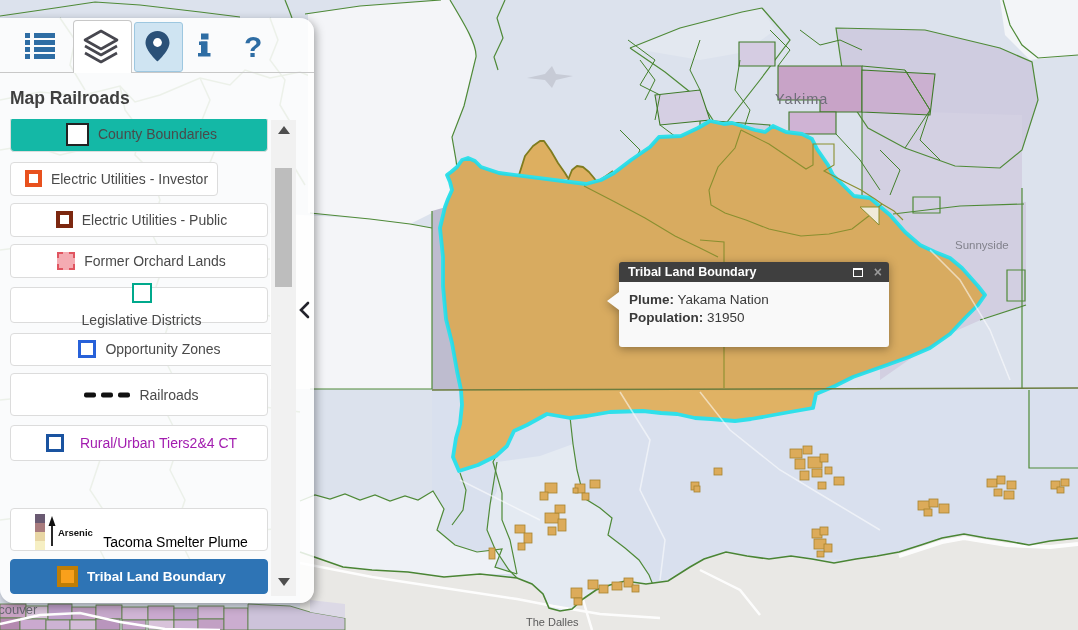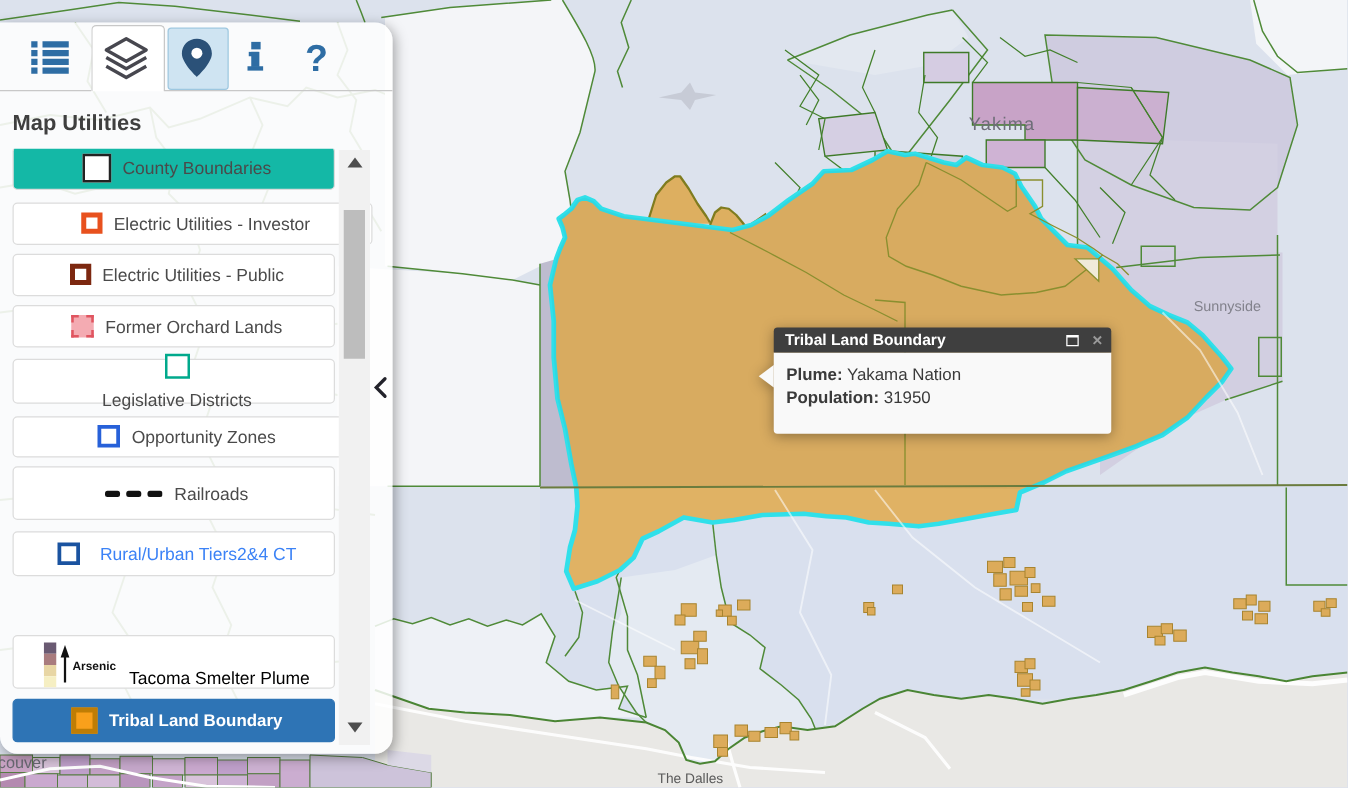--- a/index.html
+++ b/index.html
@@ -288,28 +288,28 @@
     <g fill="#2e6da4">
       <rect x="201" y="15.5" width="7.5" height="6"></rect>
       <rect x="199" y="23.5" width="8" height="3.5"></rect>
       <rect x="201" y="23.5" width="6.5" height="12"></rect>
       <rect x="198" y="35" width="12.5" height="3.5"></rect>
     </g>
 
     <text x="244" y="38.5" font-family="Liberation Sans, sans-serif" font-size="30" font-weight="bold" fill="#2e6da4">?</text>
   </svg>
 
-  <div style="position:absolute;left:10px;top:70px;font-size:17.5px;font-weight:bold;color:#3f3f3f;">Map Utilities</div>
+  <div style="position:absolute;left:10px;top:70px;font-size:17.5px;font-weight:bold;color:#3f3f3f;">Map Railroads</div>
 
   <div id="list" style="position:absolute;left:0;top:101px;width:100%;height:475px;overflow:hidden;">
       <div style="position: absolute; left: 10px; width: 258px; box-sizing: border-box; display: flex; align-items: center; justify-content: center; gap: 9px; padding-left: 5px; border: 1px solid rgb(220, 220, 220); border-radius: 4px; font-size: 14px; background: #14b8a6; color: rgb(74, 74, 74); top: -2.5px; height: 35px;">
         <span style="width:19px;height:19px;border:2px solid #222;background:#fff;flex:none;"></span>
         <span>County Boundaries</span>
       </div>
-      <div style="position: absolute; left: 10px; width: 288px; box-sizing: border-box; display: flex; align-items: center; justify-content: center; gap: 9px; padding-left: 5px; border: 1px solid rgb(220, 220, 220); border-radius: 4px; font-size: 14px; background: rgb(255, 255, 255); color: rgb(74, 74, 74); top: 42.5px; height: 34px;">
+      <div style="position: absolute; left: 10px; width: 208px; box-sizing: border-box; display: flex; align-items: center; justify-content: center; gap: 9px; padding-left: 5px; border: 1px solid rgb(220, 220, 220); border-radius: 4px; font-size: 14px; background: rgb(255, 255, 255); color: rgb(74, 74, 74); top: 42.5px; height: 34px;">
         <span style="width:9px;height:9px;border:4px solid #e8511e;background:#fff;flex:none;"></span>
         <span>Electric Utilities - Investor</span>
       </div>
       <div style="position: absolute; left: 10px; width: 258px; box-sizing: border-box; display: flex; align-items: center; justify-content: center; gap: 9px; padding-left: 5px; border: 1px solid rgb(220, 220, 220); border-radius: 4px; font-size: 14px; background: rgb(255, 255, 255); color: rgb(74, 74, 74); top: 83.5px; height: 34px;">
         <span style="width:9px;height:9px;border:4px solid #7c2810;background:#fff;flex:none;"></span>
         <span>Electric Utilities - Public</span>
       </div>
       <div style="position: absolute; left: 10px; width: 258px; box-sizing: border-box; display: flex; align-items: center; justify-content: center; gap: 9px; padding-left: 5px; border: 1px solid rgb(220, 220, 220); border-radius: 4px; font-size: 14px; background: rgb(255, 255, 255); color: rgb(74, 74, 74); top: 124.5px; height: 34px;">
         <span style="width:14px;height:14px;border:2px dashed #e05560;background:#f4abb2;flex:none;"></span>
         <span>Former Orchard Lands</span>
@@ -323,21 +323,21 @@
         <span>Opportunity Zones</span>
       </div>
       <div style="position: absolute; left: 10px; width: 258px; box-sizing: border-box; display: flex; align-items: center; justify-content: center; gap: 9px; padding-left: 5px; border: 1px solid rgb(220, 220, 220); border-radius: 4px; font-size: 14px; background: rgb(255, 255, 255); color: rgb(74, 74, 74); top: 254px; height: 43px;">
         <svg width="46" height="6" viewBox="0 0 46 6" style="flex:none;">
           <rect x="0" y="0.5" width="12" height="5" rx="2" fill="#111"></rect>
           <rect x="17" y="0.5" width="12" height="5" rx="2" fill="#111"></rect>
           <rect x="34" y="0.5" width="12" height="5" rx="2" fill="#111"></rect>
         </svg>
         <span>Railroads</span>
       </div>
-      <div style="position: absolute; left: 10px; width: 258px; box-sizing: border-box; display: flex; align-items: center; justify-content: center; gap: 16px; padding-left: 5px; border: 1px solid rgb(220, 220, 220); border-radius: 4px; font-size: 14px; background: rgb(255, 255, 255); color: #3b82f6; top: 305.5px; height: 36px;">
+      <div style="position: absolute; left: 10px; width: 258px; box-sizing: border-box; display: flex; align-items: center; justify-content: center; gap: 16px; padding-left: 5px; border: 1px solid rgb(220, 220, 220); border-radius: 4px; font-size: 14px; background: rgb(255, 255, 255); color: #a21caf; top: 305.5px; height: 36px;">
         <span style="width:12px;height:12px;border:3px solid #1a53a0;background:#fff;flex:none;"></span>
         <span>Rural/Urban Tiers2&amp;4 CT</span>
       </div>
       <div style="position: absolute; left: 10px; width: 258px; box-sizing: border-box; display: flex; align-items: flex-end; justify-content: center; gap: 9px; padding-left: 5px; border: 1px solid rgb(220, 220, 220); border-radius: 4px; font-size: 14px; background: rgb(255, 255, 255); color: #000000; top: 388.5px; height: 43px;">
         <svg width="59" height="37" viewBox="0 0 59 37" style="flex:none;">
           <rect x="0" y="1" width="10" height="9" fill="#6a5a72"></rect>
           <rect x="0" y="10" width="10" height="9" fill="#a97c7e"></rect>
           <rect x="0" y="19" width="10" height="9" fill="#e8d6a4"></rect>
           <rect x="0" y="28" width="10" height="9" fill="#f6efc3"></rect>
           <path d="M17,33 L17,9" stroke="#111" stroke-width="1.8"></path>

